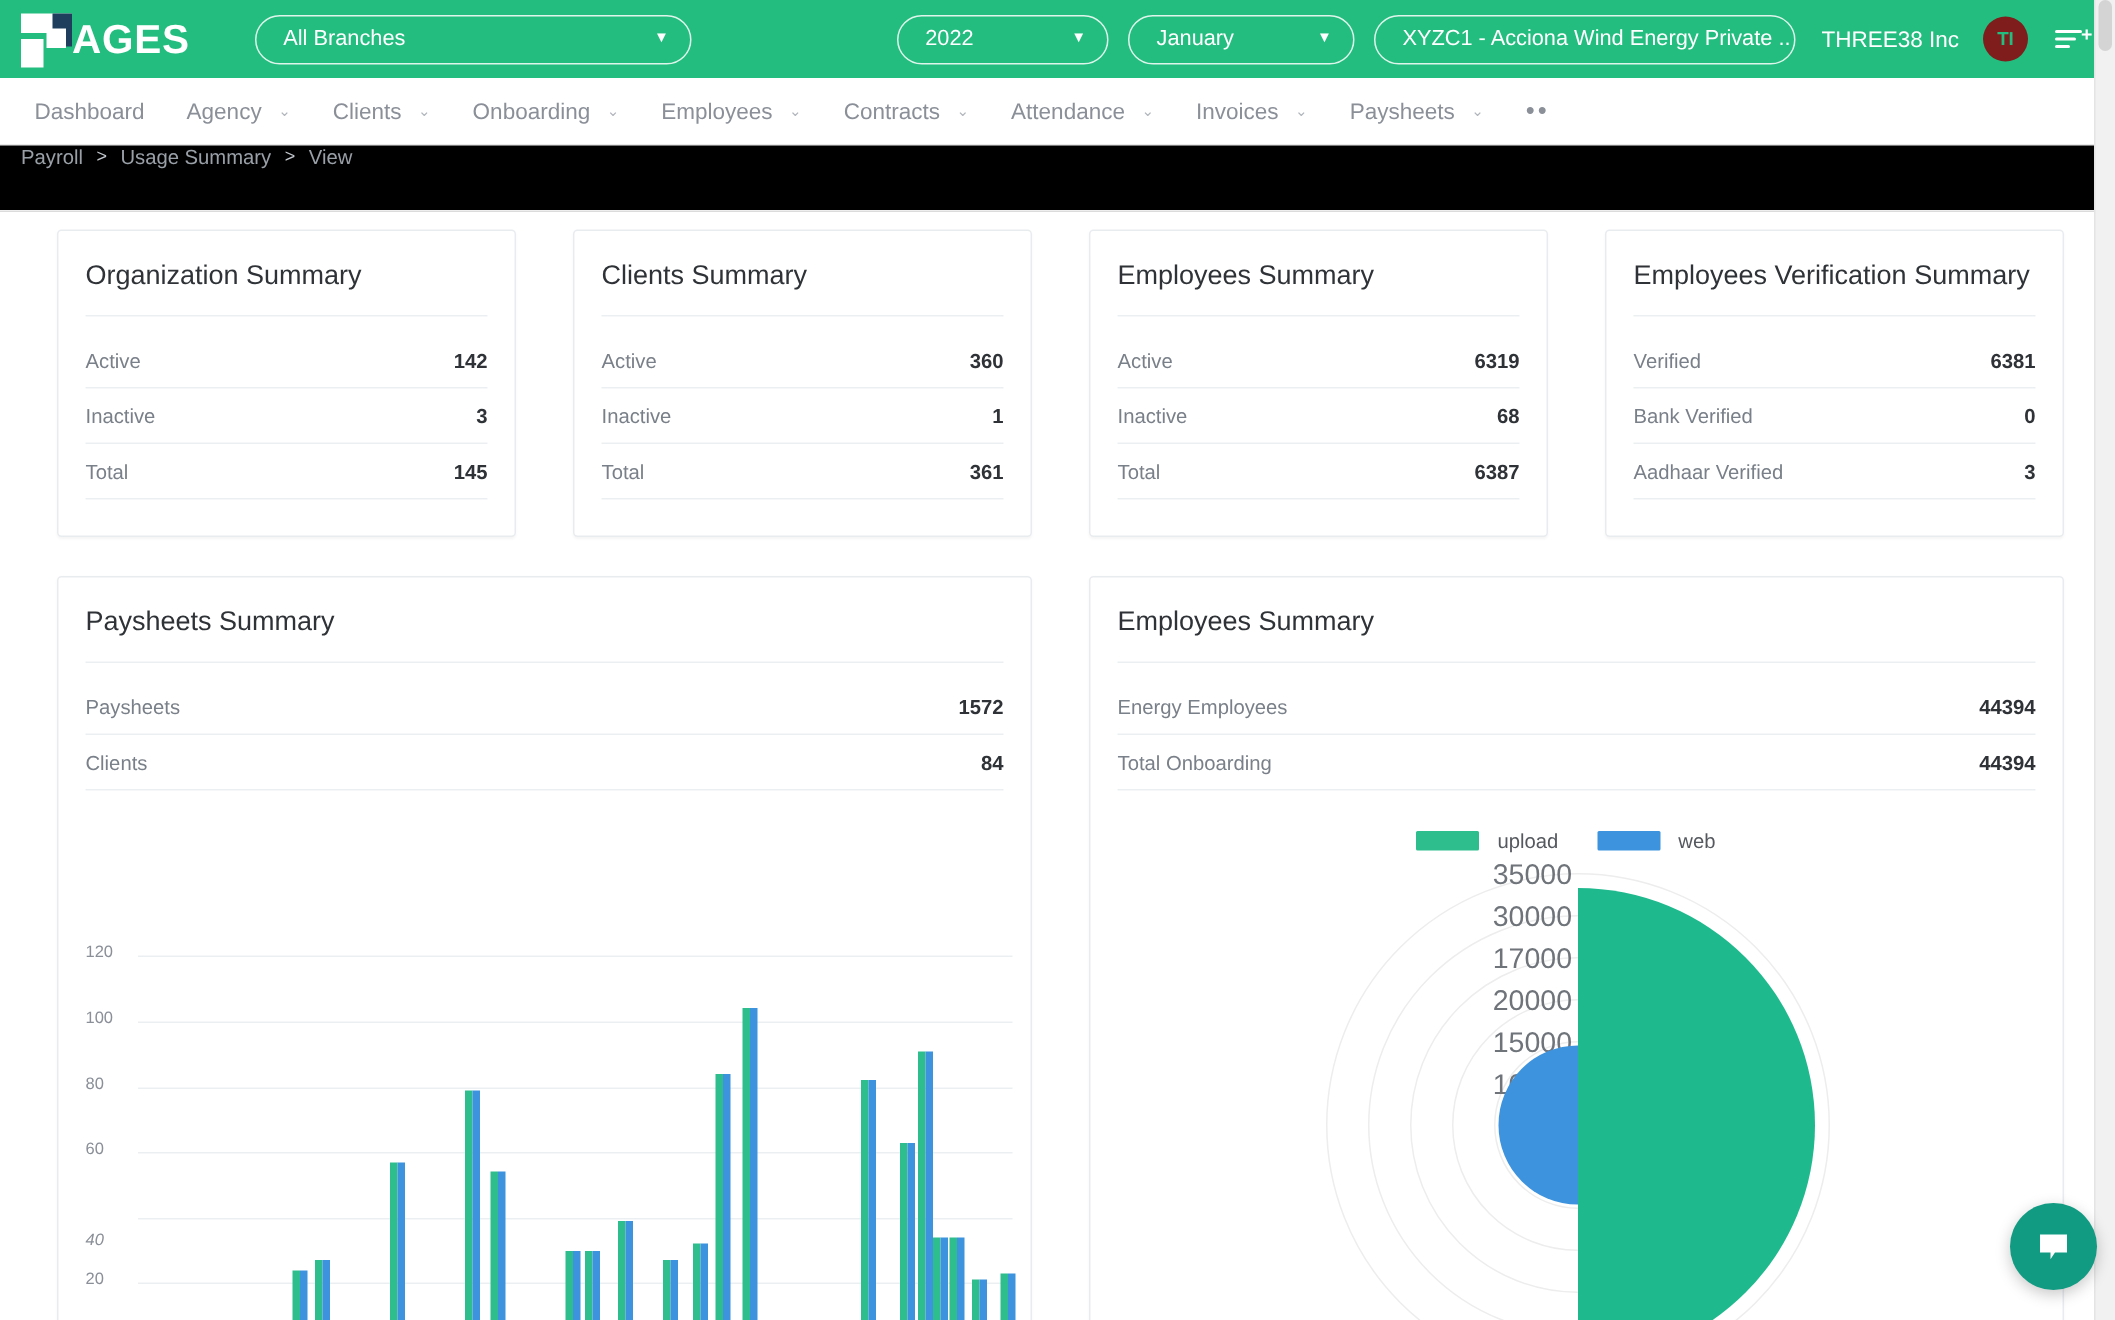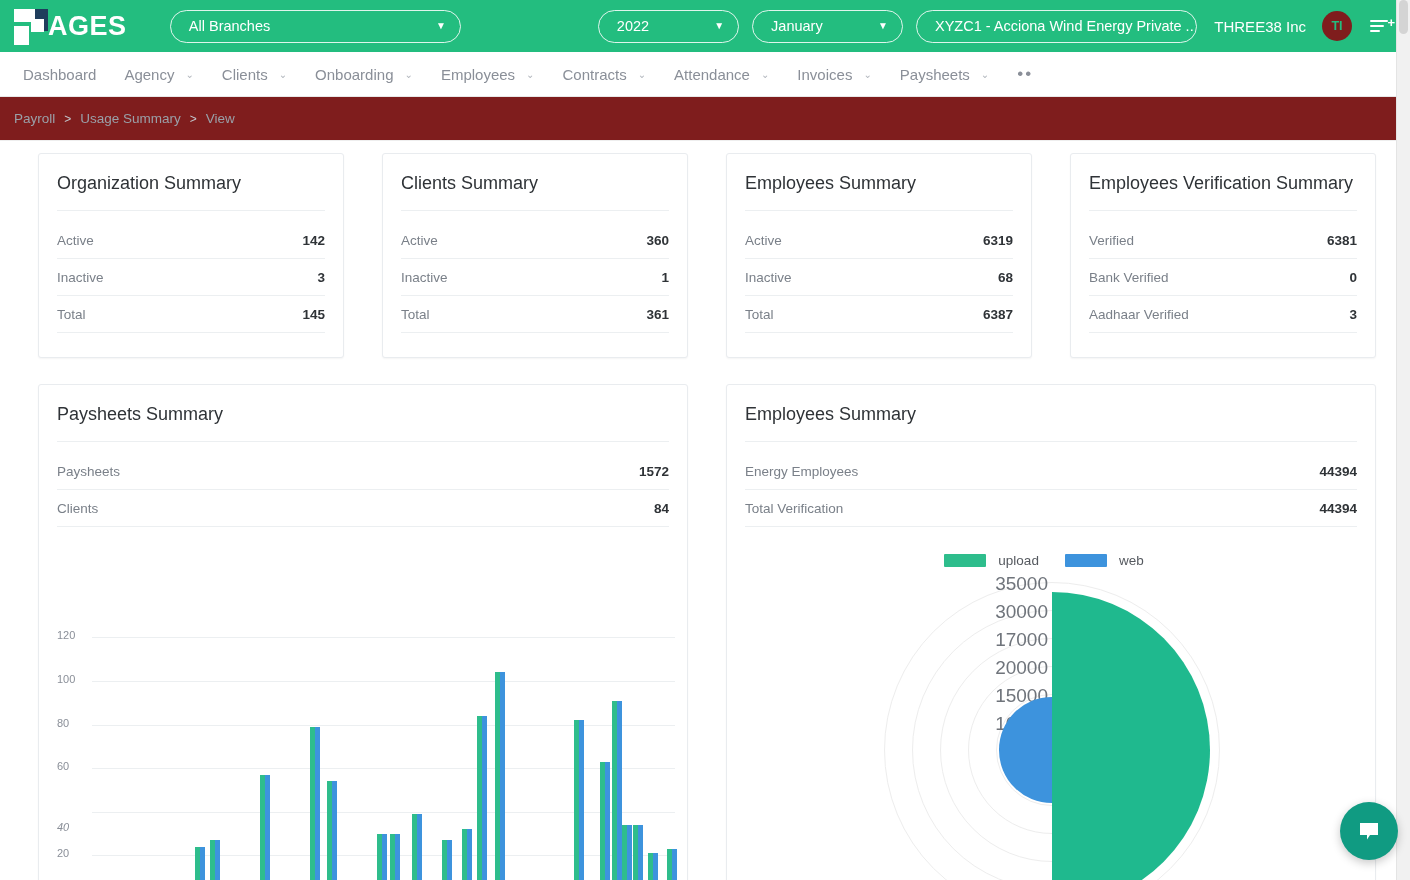--- a/index.html
+++ b/index.html
@@ -57,22 +57,22 @@
   }
   .nav-item {
     display: flex; align-items: center; color: #8a8f98; font-size: 15px;
     padding: 0 14px; height: 100%; cursor: pointer; white-space: nowrap;
   }
   .nav-item .chev { margin-left: 11px; font-size: 10px; color: #b0b5bc; }
   .nav-dots { color:#8a8f98; font-size: 17px; padding: 0 14px; letter-spacing: 2px; line-height: 0;}
 
   
   .breadcrumb {
-    height: 44px; display: flex; align-items: center; padding-left: 14px;
-    font-size: 13.5px; color: #9aa0a8; border-bottom: 1px solid #eeeeee; background:#7f1d1d;
+    height: 44px; display: flex; align-items: flex-start; padding-left: 14px;
+    font-size: 13.5px; color: #9aa0a8; border-bottom: 1px solid #eeeeee; background:#000000;
   }
   .breadcrumb .sep { margin: 0 9px; color: #c3c8ce; font-size: 12px; }
 
   
   .content { padding: 12px 0 0 0; background: #fff; height: calc(880px - 52px - 45px - 44px); overflow: hidden; position: relative;}
   .row-cards { display: flex; padding: 0 30px; gap: 0; }
   .card {
     background: #fff; border: 1px solid #e9ecef; border-radius: 3px;
     box-shadow: 0 1px 2px rgba(0,0,0,.045);
   }
@@ -427,21 +427,21 @@
 
     <div class="card card-big b2c">
       <div class="card-title">Employees Summary</div>
       <div class="card-title-sep"></div>
       <div class="kv-list">
         <div class="kv-big">
           <span class="k">Energy Employees</span>
           <span class="v">44394</span>
           </div>
         <div class="kv-big">
-          <span class="k">Total Verification</span>
+          <span class="k">Total Onboarding</span>
           <span class="v">44394</span>
           </div>
       </div>
 
       <div class="legend">
         <span class="sw g"></span>
         <span class="lbl">upload</span>
         <span class="sw b"></span>
         <span class="lbl">web</span>
       </div>

